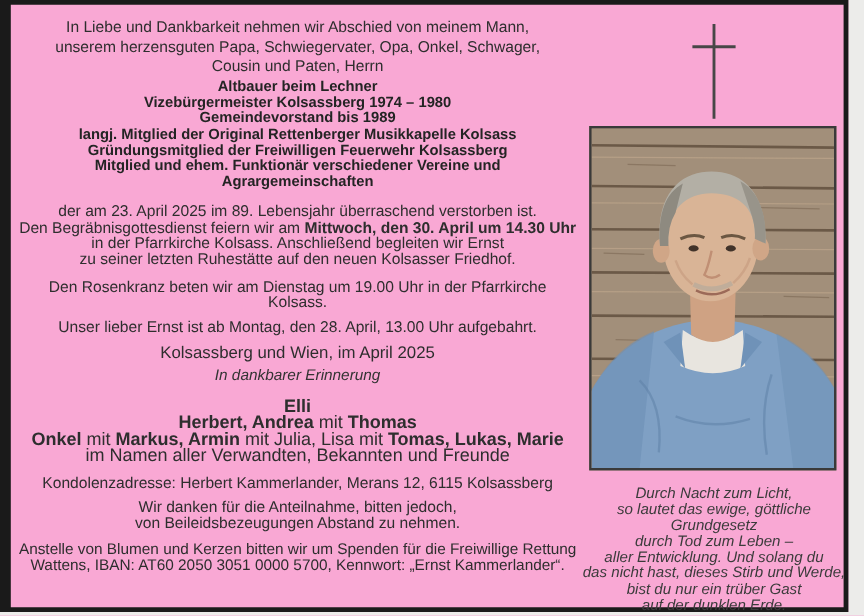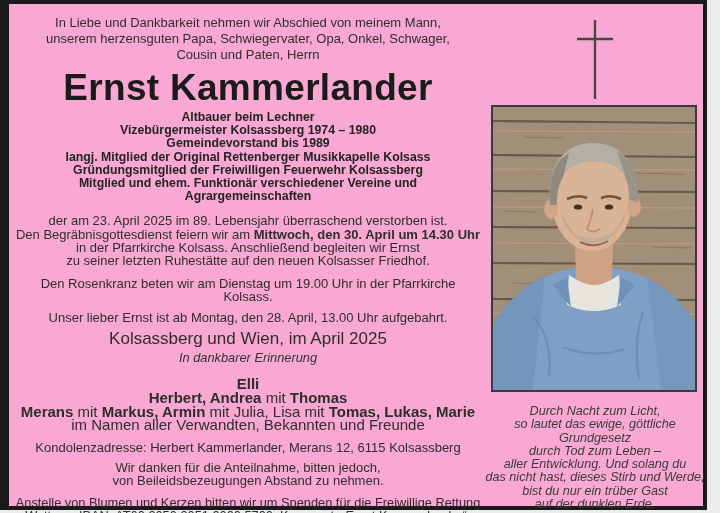--- a/index.html
+++ b/index.html
@@ -26,21 +26,21 @@
   .intro   { margin-top: 9px;  font-size: 13px;   line-height: 16px; }
   .name    { margin-top: 5px;  font-size: 37px;   line-height: 40px;
              font-weight: 700; color: #1b1b1b; letter-spacing: 0.3px; }
   .honors  { margin-top: 3px;  font-size: 12.3px; line-height: 13.2px; font-weight: 700; color: #242424; }
   .death   { margin-top: 11px; font-size: 13px;   line-height: 13px; }
   .funeral { margin-top: 1px;  font-size: 13px;   line-height: 13px; }
   .funeral .ln { margin-top: 0; }
   .funeral .ln + .ln { margin-top: 0; }
   .rosary  { margin-top: 10px; font-size: 13px; line-height: 13px; }
   .laying  { margin-top: 8px;  font-size: 13px; line-height: 13px; }
-  .place   { margin-top: 8px;  font-size: 17px; line-height: 13px; }
+  .place   { margin-top: 8px;  font-size: 14px; line-height: 13px; }
   .remember{ margin-top: 6px;  font-size: 12.8px; line-height: 14px; font-style: italic; color: #333; }
   .family  { margin-top: 12px;  font-size: 15px; line-height: 13.6px; }
   .family .bold-line { font-weight: 700; }
   .condolence { margin-top: 9px; font-size: 13px; line-height: 13px; }
   .thanks  { margin-top: 7px;  font-size: 13px; line-height: 13px; }
   .donation{ margin-top: 9px;  font-size: 12.8px; line-height: 13px; }
   .ln { display: block; }
   
   .right-col { position: absolute; left: 472px; top: 0; width: 228px; height: 510px; }
   .cross-wrap { position: absolute; left: 94px; top: 14px; width: 40px; height: 84px; }
@@ -63,21 +63,20 @@
 <div class="card">
 
   <div class="left-col">
 
     <div class="intro">
       <span class="ln">In Liebe und Dankbarkeit nehmen wir Abschied von meinem Mann,</span>
       <span class="ln">unserem herzensguten Papa, Schwiegervater, Opa, Onkel, Schwager,</span>
       <span class="ln">Cousin und Paten, Herrn</span>
     </div>
 
-    <div class="name">Ernst Kammerlander</div>
 
     <div class="honors">
       <span class="ln">Altbauer beim Lechner</span>
       <span class="ln">Vizebürgermeister Kolsassberg 1974 – 1980</span>
       <span class="ln">Gemeindevorstand bis 1989</span>
       <span class="ln">langj. Mitglied der Original Rettenberger Musikkapelle Kolsass</span>
       <span class="ln">Gründungsmitglied der Freiwilligen Feuerwehr Kolsassberg</span>
       <span class="ln">Mitglied und ehem. Funktionär verschiedener Vereine und Agrargemeinschaften</span>
     </div>
 
@@ -93,21 +92,21 @@
 
     <div class="laying">Unser lieber Ernst ist ab Montag, den 28. April, 13.00 Uhr aufgebahrt.</div>
 
     <div class="place">Kolsassberg und Wien, im April 2025</div>
 
     <div class="remember">In dankbarer Erinnerung</div>
 
     <div class="family">
       <span class="ln bold-line">Elli</span>
       <span class="ln"><span style="font-weight: 700;">Herbert, Andrea</span><span> mit </span><span style="font-weight: 700;">Thomas</span></span>
-      <span class="ln"><span style="font-weight: 700;">Merans</span><span> mit </span><span style="font-weight: 700;">Markus, Armin</span><span> mit </span><span style="font-weight: 400; text-align: right;">Julia, Lisa</span><span> mit </span><span style="font-weight: 700;">Tomas, Lukas, Marie</span></span>
+      <span class="ln"><span style="font-weight: 700;">Onkel</span><span> mit </span><span style="font-weight: 700;">Markus, Armin</span><span> mit </span><span style="font-weight: 400; text-align: right;">Julia, Lisa</span><span> mit </span><span style="font-weight: 700;">Tomas, Lukas, Marie</span></span>
       <span class="ln">im Namen aller Verwandten, Bekannten und Freunde</span>
     </div>
 
     <div class="condolence">Kondolenzadresse: Herbert Kammerlander, Merans 12, 6115 Kolsassberg</div>
 
     <div class="thanks">
       <span class="ln">Wir danken für die Anteilnahme, bitten jedoch,</span>
       <span class="ln">von Beileidsbezeugungen Abstand zu nehmen.</span>
     </div>
 

